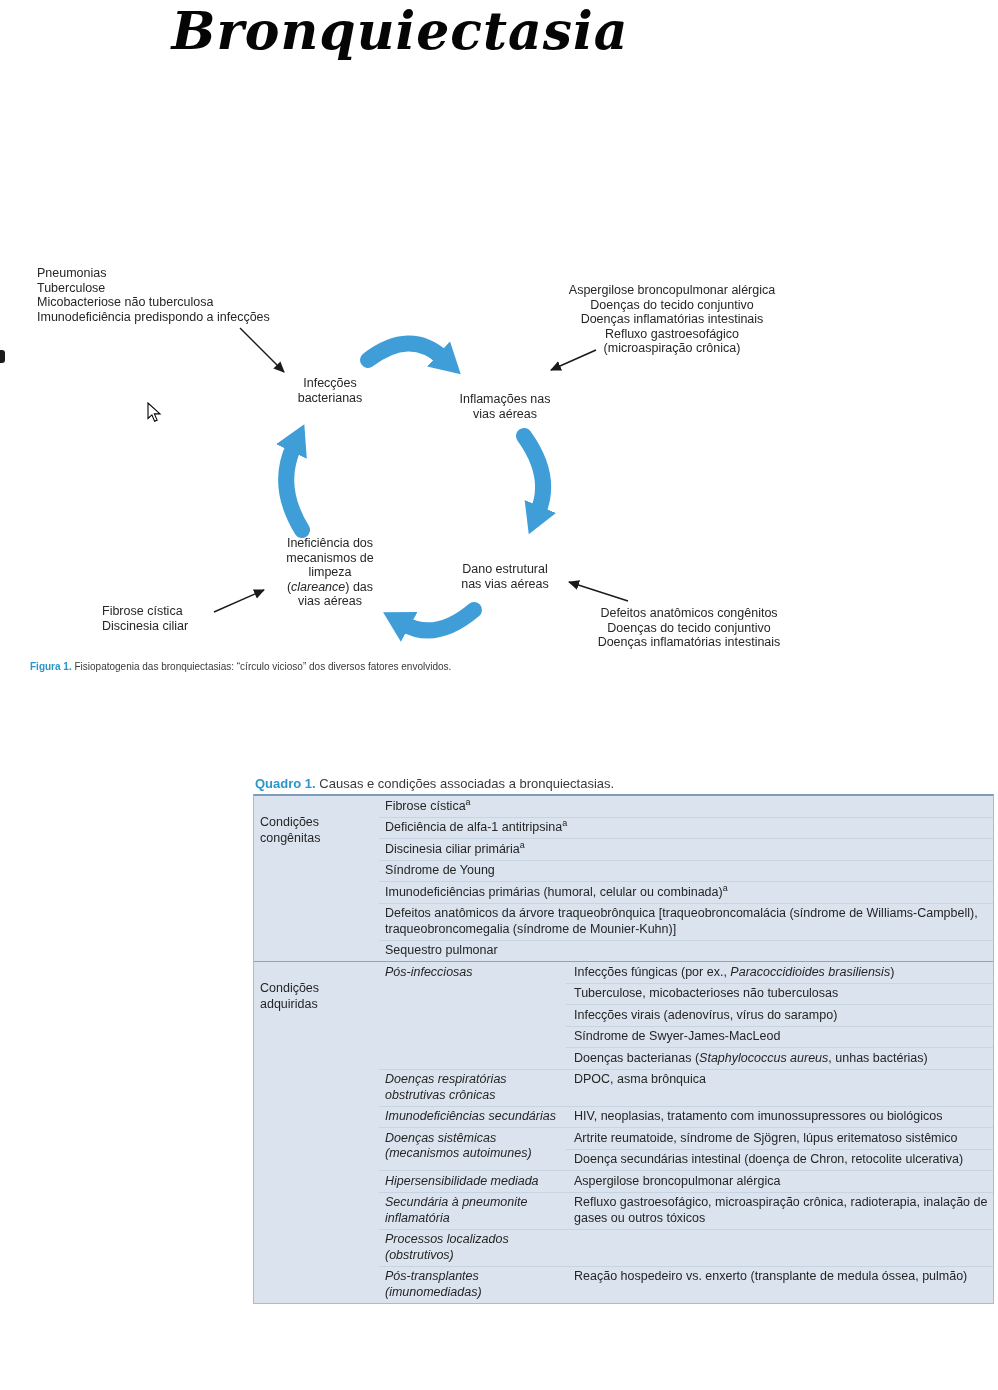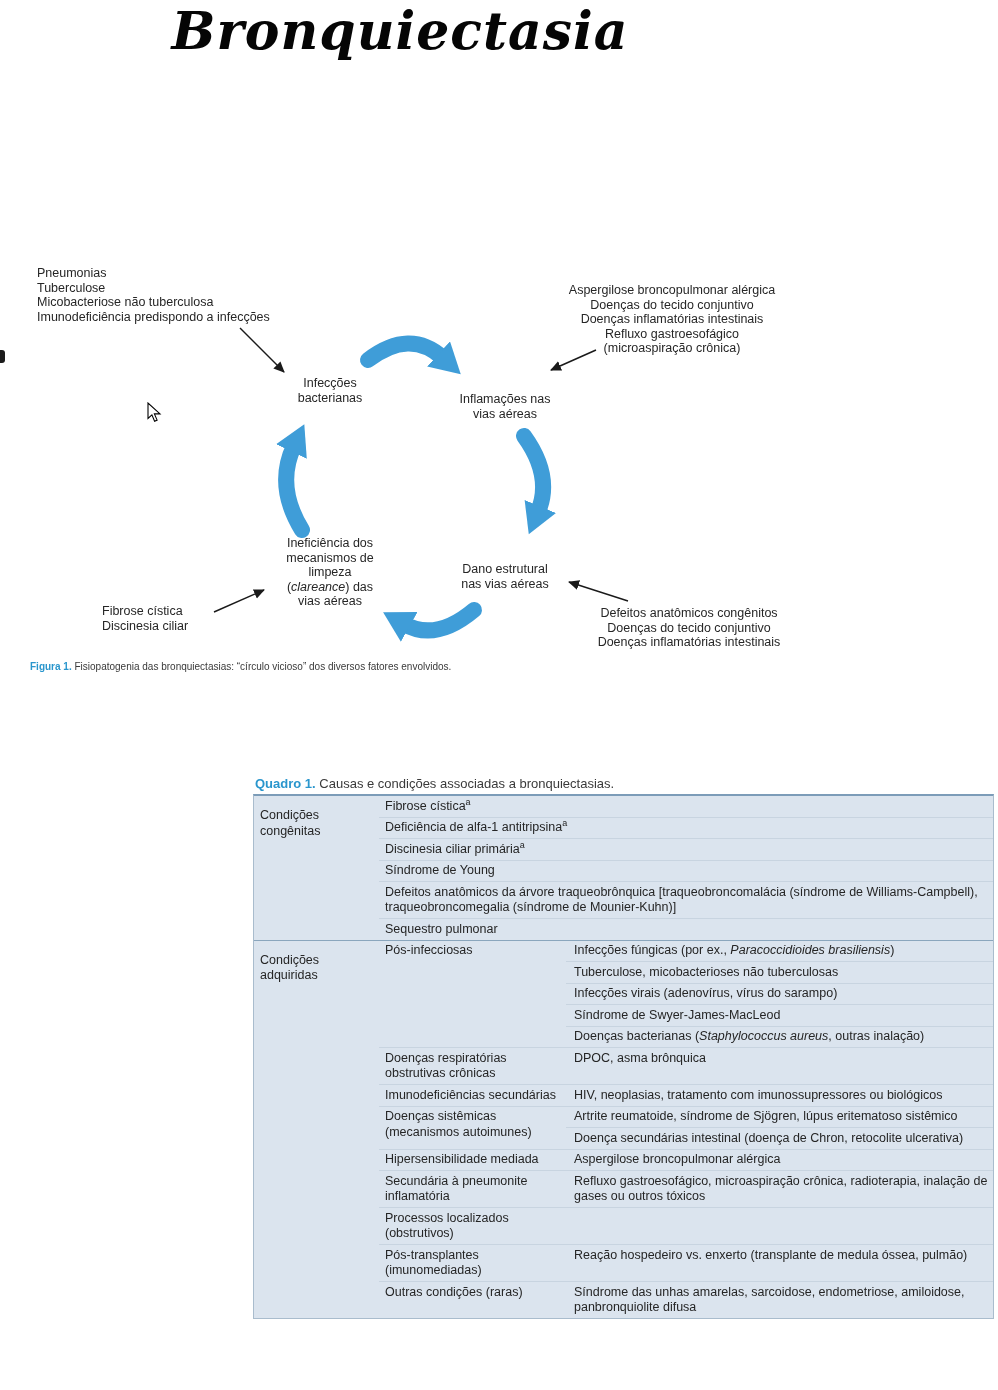--- a/index.html
+++ b/index.html
@@ -42,28 +42,28 @@
 
   .q-heading { position: absolute; left: 255px; top: 776px; width: 730px; font-size: 13px; color: #3a3a3a; }
 
   .qtable {
     position: absolute; left: 253px; top: 794px; width: 741px;
     background: #dbe4ee; border: 1px solid #a9bccd; border-top: 2px solid #7c9cb8;
     font-size: 12.5px; line-height: 15.5px; color: #252525;
   }
   .sec-con { display: flex; border-bottom: 1px solid #8aa6bd; }
   .sec-acq { display: flex; }
-  .cat-cell { flex: 0 0 125px; width: 125px; padding: 12px 6px; }
+  .cat-cell { flex: 0 0 125px; width: 125px; padding: 19px 6px; }
   .con-items { flex: 1 1 auto; min-width: 0; }
   .c-item { padding: 2.5px 8px 2.5px 6px; border-top: 1px solid #c8d4e0; }
   .c-item:first-child { border-top: none; }
   .acq-rows { flex: 1 1 auto; min-width: 0; }
   .acq-row { display: flex; border-top: 1px solid #c8d4e0; }
   .acq-row:first-child { border-top: none; }
-  .sub-cell { flex: 0 0 187px; width: 187px; padding: 2.5px 6px; }
+  .sub-cell { flex: 0 0 187px; width: 187px; padding: 2.5px 6px; font-style: italic; }
   .det-cell { flex: 1 1 auto; min-width: 0; }
   .dline { padding: 2.5px 4px 2.5px 8px; border-top: 1px solid #c8d4e0; }
   .dline:first-child { border-top: none; }
   sup { font-size: 9px; line-height: 0; vertical-align: super; }
 </style>
 </head>
 <body>
 
 <div class="page">
 
@@ -142,37 +142,38 @@
 
   <div class="qtable">
 
     <div class="sec-con">
       <div class="cat-cell">Condições congênitas</div>
       <div class="con-items">
         <div class="c-item"><span>Fibrose cística</span><sup>a</sup></div>
         <div class="c-item"><span>Deficiência de alfa-1 antitripsina</span><sup>a</sup></div>
         <div class="c-item"><span>Discinesia ciliar primária</span><sup>a</sup></div>
         <div class="c-item"><span>Síndrome de Young</span><sup></sup></div>
+        <div class="c-item"><span>Imunodeficiências primárias (humoral, celular ou combinada)</span><sup>a</sup></div>
         <div class="c-item"><span>Defeitos anatômicos da árvore traqueobrônquica [traqueobroncomalácia (síndrome de Williams-Campbell), traqueobroncomegalia (síndrome de Mounier-Kuhn)]</span><sup></sup></div>
         <div class="c-item"><span>Sequestro pulmonar</span><sup></sup></div>
       </div>
     </div>
 
     <div class="sec-acq">
       <div class="cat-cell">Condições adquiridas</div>
       <div class="acq-rows">
 
         <div class="acq-row">
           <div class="sub-cell">Pós-infecciosas</div>
           <div class="det-cell">
             <div class="dline"><span>Infecções fúngicas (por ex., </span><span class="it">Paracoccidioides brasiliensis</span><span>)</span></div>
             <div class="dline">Tuberculose, micobacterioses não tuberculosas</div>
             <div class="dline">Infecções virais (adenovírus, vírus do sarampo)</div>
             <div class="dline">Síndrome de Swyer-James-MacLeod</div>
-            <div class="dline"><span>Doenças bacterianas (</span><span class="it">Staphylococcus aureus</span><span>, outras inalação)</span></div>
+            <div class="dline"><span>Doenças bacterianas (</span><span class="it">Staphylococcus aureus</span><span>, unhas bactérias)</span></div>
           </div>
         </div>
 
         <div class="acq-row">
           <div class="sub-cell">Doenças respiratórias obstrutivas crônicas</div>
           <div class="det-cell">
             <div class="dline">DPOC, asma brônquica</div>
           </div>
         </div>
 
@@ -209,25 +210,19 @@
           <div class="sub-cell">Processos localizados (obstrutivos)</div>
         </div>
 
         <div class="acq-row">
           <div class="sub-cell">Pós-transplantes (imunomediadas)</div>
           <div class="det-cell">
             <div class="dline">Reação hospedeiro vs. enxerto (transplante de medula óssea, pulmão)</div>
           </div>
         </div>
 
-        <div class="acq-row">
-          <div class="sub-cell">Outras condições (raras)</div>
-          <div class="det-cell">
-            <div class="dline">Síndrome das unhas amarelas, sarcoidose, endometriose, amiloidose, panbronquiolite difusa</div>
-          </div>
-        </div>
 
       </div>
     </div>
 
   </div>
 
 </div>
 
 </body></html>

